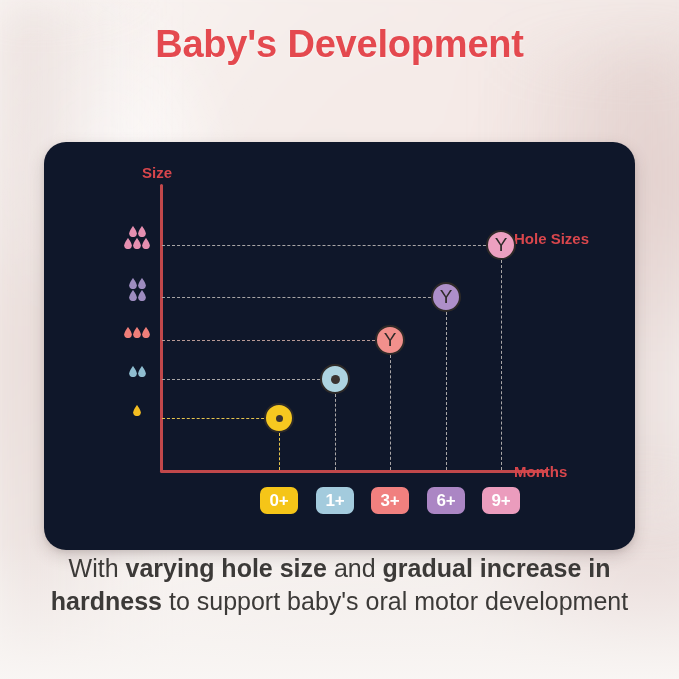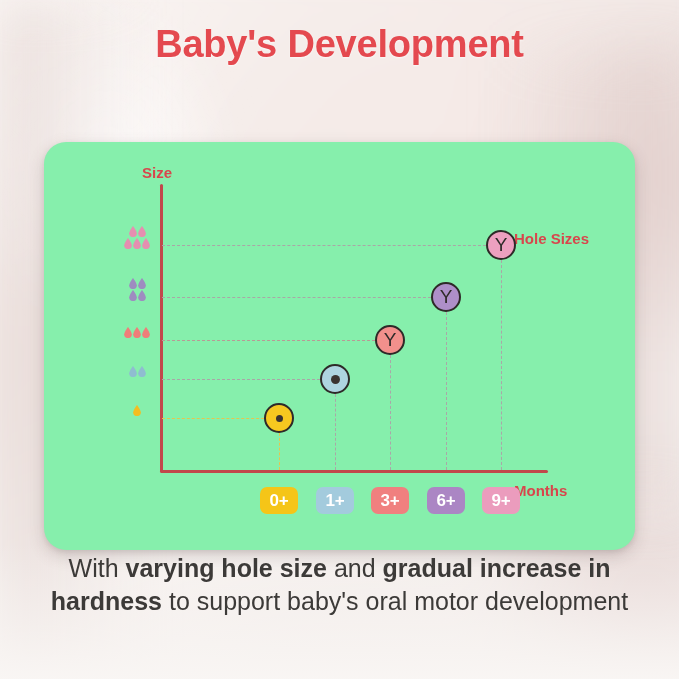--- a/index.html
+++ b/index.html
@@ -56,21 +56,21 @@
     letter-spacing:-.2px;
     text-shadow:0 1px 2px rgba(255,255,255,.7);
   }
   .headline .l2{display:block;}
 
   
   .card{
     position:absolute;
     left:44px;top:142px;
     width:591px;height:408px;
-    background:#86efac;
+    background:#0f172a;
     border-radius:22px;
     box-shadow:0 6px 16px rgba(90,70,70,.22), 0 2px 5px rgba(90,70,70,.12);
   }
 
   .plot{position:absolute;inset:0;}
 
   
   .axis-y{
     position:absolute;left:116px;top:42px;width:2.5px;height:288px;
     background:#c1484b;border-radius:2px;
@@ -78,21 +78,21 @@
   .axis-x{
     position:absolute;left:116px;top:328px;width:388px;height:2.5px;
     background:#c1484b;border-radius:2px;
   }
   .axis-title{
     position:absolute;color:#d8464c;font-weight:bold;font-size:15px;
     white-space:nowrap;
   }
   .axis-title.size{left:98px;top:22px;}
   .axis-title.hole{left:470px;top:88px;}
-  .axis-title.months{left:470px;top:340px;}
+  .axis-title.months{left:470px;top:321px;}
 
   
   .yrow{position:absolute;left:0;height:0;}
   .drops{
     position:absolute;left:72px;top:-24px;
     width:42px;height:32px;
     display:flex;flex-wrap:wrap;align-content:center;justify-content:flex-start;
     gap:1px 1px;
   }
   .drops.center{justify-content:center;}

